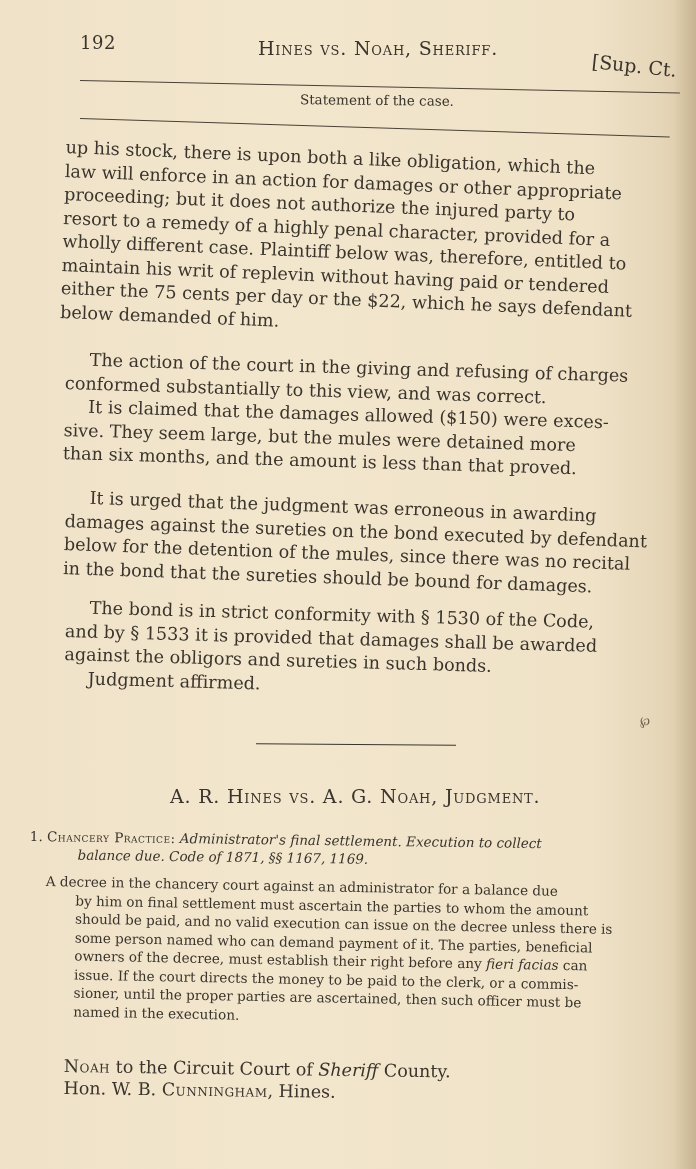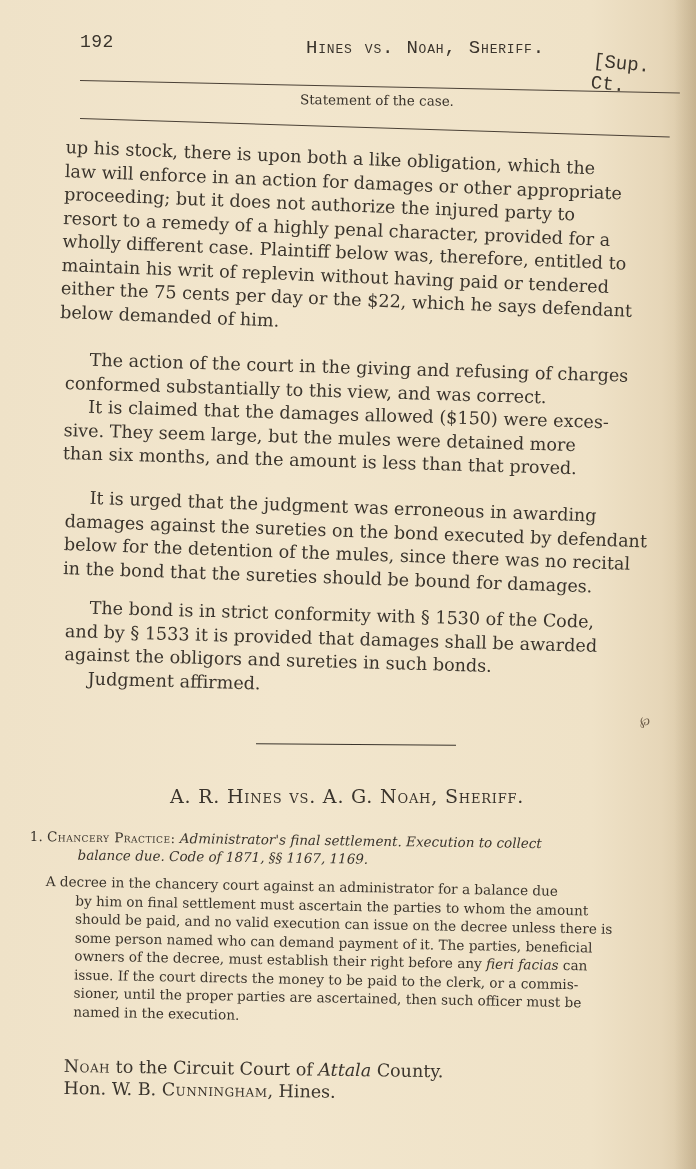--- a/index.html
+++ b/index.html
@@ -11,23 +11,23 @@
       position: relative;
     }
     .page {
       position: absolute; left: 0; top: 0; width: 696px; height: 1169px;
       background: linear-gradient(90deg, #efe2c8 0%, #f2e6cd 40%, #efe2c7 85%, #e6d6b8 95%, #d8c6a4 100%);
     }
     .page::after {
       content: ""; position: absolute; right: 0; top: 0; width: 22px; height: 100%;
       background: linear-gradient(90deg, rgba(0,0,0,0) 0%, rgba(120,95,60,0.18) 100%);
     }
-    .running-head { position: absolute; left: 80px; top: 32px; width: 600px; height: 40px; font-family: Liberation Mono, monospace; }
+    .running-head { position: absolute; left: 80px; top: 32px; width: 600px; height: 40px; }
     .page-number { position: absolute; left: 0; top: 0; font-size: 18px; letter-spacing: 0.5px; }
-    .running-title { position: absolute; left: 178px; top: 5px; font-size: 19px; font-variant: small-caps; letter-spacing: 0.8px; margin-left: 48px; }
+    .running-title { position: absolute; left: 178px; top: 5px; font-size: 19px; font-variant: small-caps; letter-spacing: 0.8px; }
     .court-abbr { position: absolute; left: 512px; top: 18px; font-size: 19px; transform: rotate(6deg); transform-origin: left; }
     .rule { position: absolute; height: 0; border-top: 1.4px solid #4a4036; }
     .rule-top { left: 80px; top: 80px; width: 600px; transform: rotate(1.2deg); transform-origin: left; }
     .rule-mid { left: 80px; top: 118px; width: 590px; transform: rotate(1.8deg); transform-origin: left; }
     .subhead { position: absolute; left: 300px; top: 92px; font-size: 13.5px; transform: rotate(0.6deg); }
     .body-block { position: absolute; left: 66px; width: 604px; font-size: 17.6px; line-height: 23.5px; text-align: justify; }
     .line { display: block; white-space: nowrap; }
     .indent { padding-left: 24px; }
     .b1 { top: 136px; transform: rotate(1.9deg) skewY(0.4deg); transform-origin: left top; }
     .b2 { top: 348px; transform: rotate(1.7deg); transform-origin: left top; }
@@ -92,21 +92,21 @@
     <span class="line indent">The bond is in strict conformity with § 1530 of the Code,</span>
     <span class="line">and by § 1533 it is provided that damages shall be awarded</span>
     <span class="line">against the obligors and sureties in such bonds.</span>
     <span class="line indent">Judgment affirmed.</span>
   </div>
 
   <span class="spot" style="left:640px; top:712px;">℘</span>
 
   <div class="divider"></div>
 
-  <div class="case-title">A. R. Hines vs. A. G. Noah, Sheriff.</div>
+  <div class="case-title">A. R. Hines vs. A. G. Noah, Judgment.</div>
 
   <div class="headnote">
     <span class="hn-first">
       <span>1.</span>
       <span class="sc">Chancery Practice:</span>
       <span class="it">Administrator's final settlement. Execution to collect</span>
     </span>
     <span class="hn-cont it">balance due. Code of 1871, §§ 1167, 1169.</span>
   </div>
 
@@ -115,17 +115,17 @@
     <span class="s-cont">by him on final settlement must ascertain the parties to whom the amount</span>
     <span class="s-cont">should be paid, and no valid execution can issue on the decree unless there is</span>
     <span class="s-cont">some person named who can demand payment of it. The parties, beneficial</span>
     <span class="s-cont"><span>owners of the decree, must establish their right before any</span> <span class="it">fieri facias</span><span> can</span></span>
     <span class="s-cont">issue. If the court directs the money to be paid to the clerk, or a commis-</span>
     <span class="s-cont">sioner, until the proper parties are ascertained, then such officer must be</span>
     <span class="s-cont">named in the execution.</span>
   </div>
 
   <div class="origin">
-    <span class="l"><span class="sc">Noah</span><span> to the Circuit Court of </span><span class="it">Attala</span><span> County.</span></span>
+    <span class="l"><span class="sc">Noah</span><span> to the Circuit Court of </span><span class="it">Sheriff</span><span> County.</span></span>
     <span class="l"><span>Hon. W. B. </span><span class="sc">Cunningham</span><span>, Hines.</span></span>
   </div>
 
 </div>
 
 </body></html>

